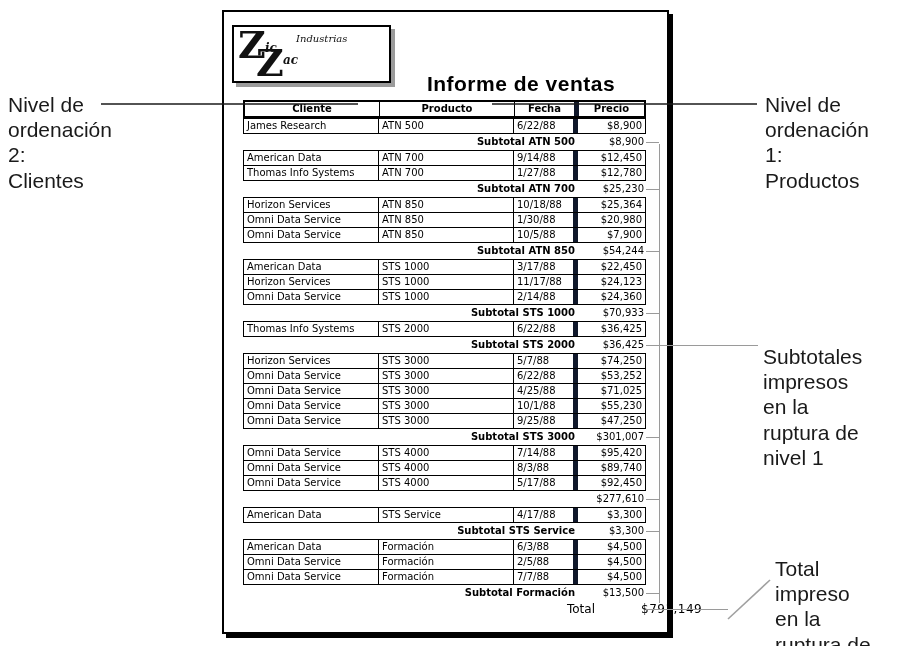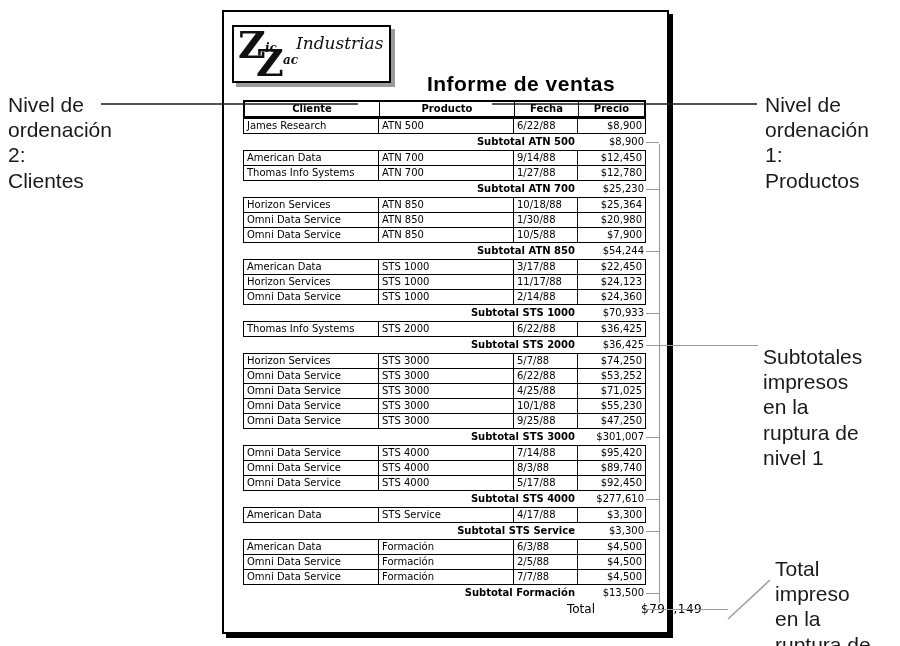--- a/index.html
+++ b/index.html
@@ -20,37 +20,37 @@
   
   .logo{position:absolute;left:8px;top:13px;width:155px;height:54px;
         border:2px solid #000;background:#fff;box-shadow:4px 4px 0 #9b9b9b;}
   .logo .z{position:absolute;font-family:"DejaVu Serif",serif;font-weight:bold;
            font-size:38px;line-height:0.8;}
   .logo .z1{left:4px;top:3px;} .logo .z2{left:22px;top:21px;}
   .logo .zs{position:absolute;font-family:"DejaVu Serif",serif;font-style:italic;
             font-weight:bold;font-size:12px;line-height:1;}
   .logo .s1{left:31px;top:15px;} .logo .s2{left:49px;top:27px;}
   .logo .company{position:absolute;left:62px;top:6px;font-family:"DejaVu Serif",serif;
-                 font-style:italic;font-size:17px;}
+                 font-style:italic;font-size:10px;}
 
   .title{position:absolute;left:166px;top:28px;width:262px;text-align:center;
          font-size:21px;font-weight:bold;letter-spacing:0.5px;color:#000;margin-top:32px;}
 
   
   .table{position:absolute;left:19px;top:88px;width:403px;font-size:10px;color:#000;
          font-family:"DejaVu Sans",sans-serif;}
   .block{box-sizing:border-box;border:1.5px solid #000;background:#fff;}
   .thead{border-width:2px;}
   .row{display:flex;height:14px;line-height:14px;}
   .thead .row{font-weight:bold;}
   .row + .row{border-top:1px solid #000;}
   .cell{box-sizing:border-box;padding:0 3px;overflow:hidden;white-space:nowrap;}
   .c0{flex:0 0 135px;border-right:1px solid #000;}
   .c1{flex:0 0 135px;border-right:1px solid #000;}
-  .c2{flex:0 0 64px;border-right:1px solid #0f172a;}
+  .c2{flex:0 0 64px;border-right:5px solid #0f172a;}
   .c3{flex:1;text-align:right;}
   .thead .cell{text-align:center;}
 
   .subtotal{position:relative;display:flex;height:16px;line-height:16px;
             font-weight:bold;}
   .subtotal .lbl{flex:0 0 332px;text-align:right;padding-right:6px;}
   .subtotal .val{flex:1;text-align:right;padding-right:2px;font-weight:normal;}
   .tick{position:absolute;right:-13px;top:8px;width:13px;height:0;
         border-top:1.5px solid #9a9a9a;}
   .tick.long{right:-112px;width:112px;}
@@ -243,21 +243,20 @@
             <div class="cell c3">$89,740</div>
           </div>
           <div class="row">
             <div class="cell c0">Omni Data Service</div>
             <div class="cell c1">STS 4000</div>
             <div class="cell c2">5/17/88</div>
             <div class="cell c3">$92,450</div>
           </div>
         </div>
         <div class="subtotal">
-          <span class="lbl">Subtotal STS 4000</span>
           <span class="val">$277,610</span>
           <span class="tick"></span>
         </div>
         <div class="block">
           <div class="row">
             <div class="cell c0">American Data</div>
             <div class="cell c1">STS Service</div>
             <div class="cell c2">4/17/88</div>
             <div class="cell c3">$3,300</div>
           </div>

